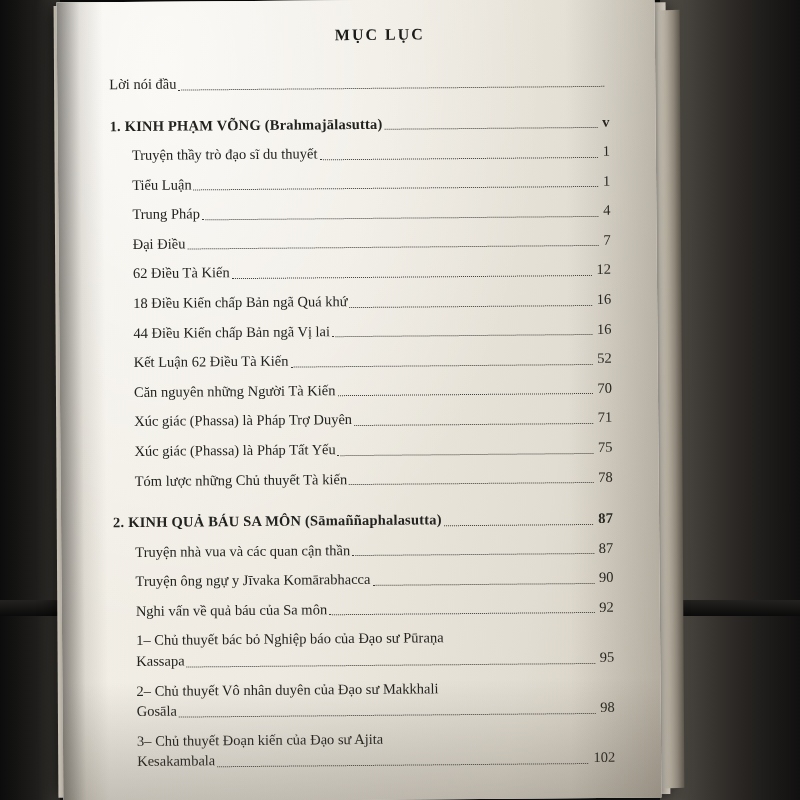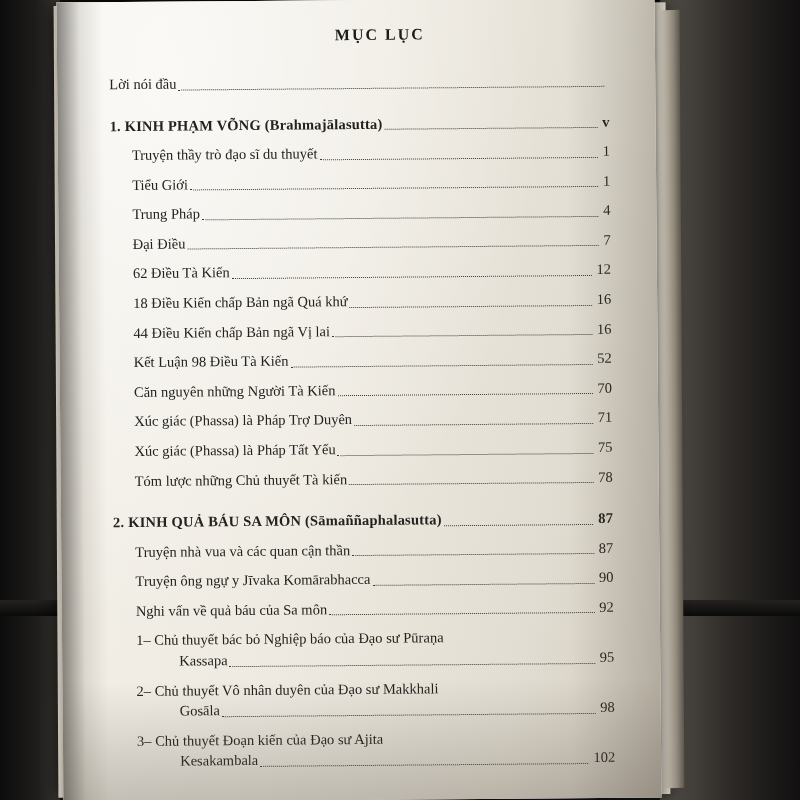--- a/index.html
+++ b/index.html
@@ -165,21 +165,21 @@
     display: block;
   }
   .toc-entry.wrap .line1 {
     display: block;
     white-space: normal;
   }
   .toc-entry.wrap .line2 {
     display: flex;
     align-items: flex-end;
   }
-  .toc-entry.wrap .line2 .label2 { white-space: nowrap; margin-left: 43px; }
+  .toc-entry.wrap .line2 .label2 { white-space: nowrap; }
 
   .spacer-lg { height: 12px; }
 </style>
 </head>
 <body>
 
 <div id="page">
   <div class="backdrop-top"></div>
   <div class="backdrop-left"></div>
   <div class="backdrop-right"></div>
@@ -205,21 +205,21 @@
             <span class="label">1. KINH PHẠM VÕNG (Brahmajālasutta)</span>
             <span class="leaders"></span>
             <span class="page">v</span>
           </li>
           <li class="toc-entry lvl-2">
             <span class="label">Truyện thầy trò đạo sĩ du thuyết</span>
             <span class="leaders"></span>
             <span class="page">1</span>
           </li>
           <li class="toc-entry lvl-2">
-            <span class="label">Tiểu Giới</span>
+            <span class="label">Tiểu Luận</span>
             <span class="leaders"></span>
             <span class="page">1</span>
           </li>
           <li class="toc-entry lvl-2">
             <span class="label">Trung Pháp</span>
             <span class="leaders"></span>
             <span class="page">4</span>
           </li>
           <li class="toc-entry lvl-2">
             <span class="label">Đại Điều</span>
@@ -235,21 +235,21 @@
             <span class="label">18 Điều Kiến chấp Bản ngã Quá khứ</span>
             <span class="leaders"></span>
             <span class="page">16</span>
           </li>
           <li class="toc-entry lvl-2">
             <span class="label">44 Điều Kiến chấp Bản ngã Vị lai</span>
             <span class="leaders"></span>
             <span class="page">16</span>
           </li>
           <li class="toc-entry lvl-2">
-            <span class="label">Kết Luận 98 Điều Tà Kiến</span>
+            <span class="label">Kết Luận 62 Điều Tà Kiến</span>
             <span class="leaders"></span>
             <span class="page">52</span>
           </li>
           <li class="toc-entry lvl-2">
             <span class="label">Căn nguyên những Người Tà Kiến</span>
             <span class="leaders"></span>
             <span class="page">70</span>
           </li>
           <li class="toc-entry lvl-2">
             <span class="label">Xúc giác (Phassa) là Pháp Trợ Duyên</span>

